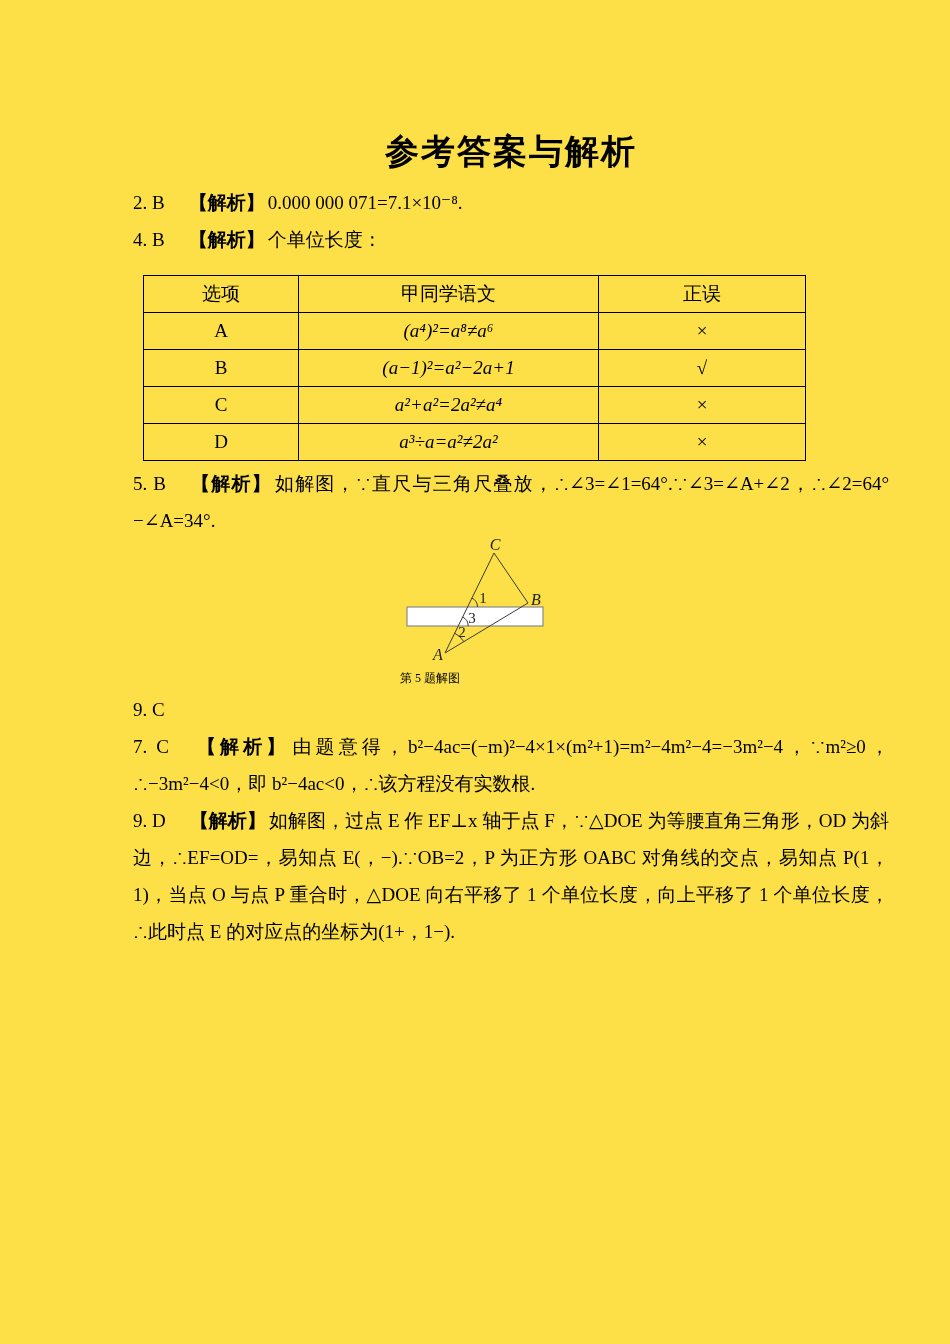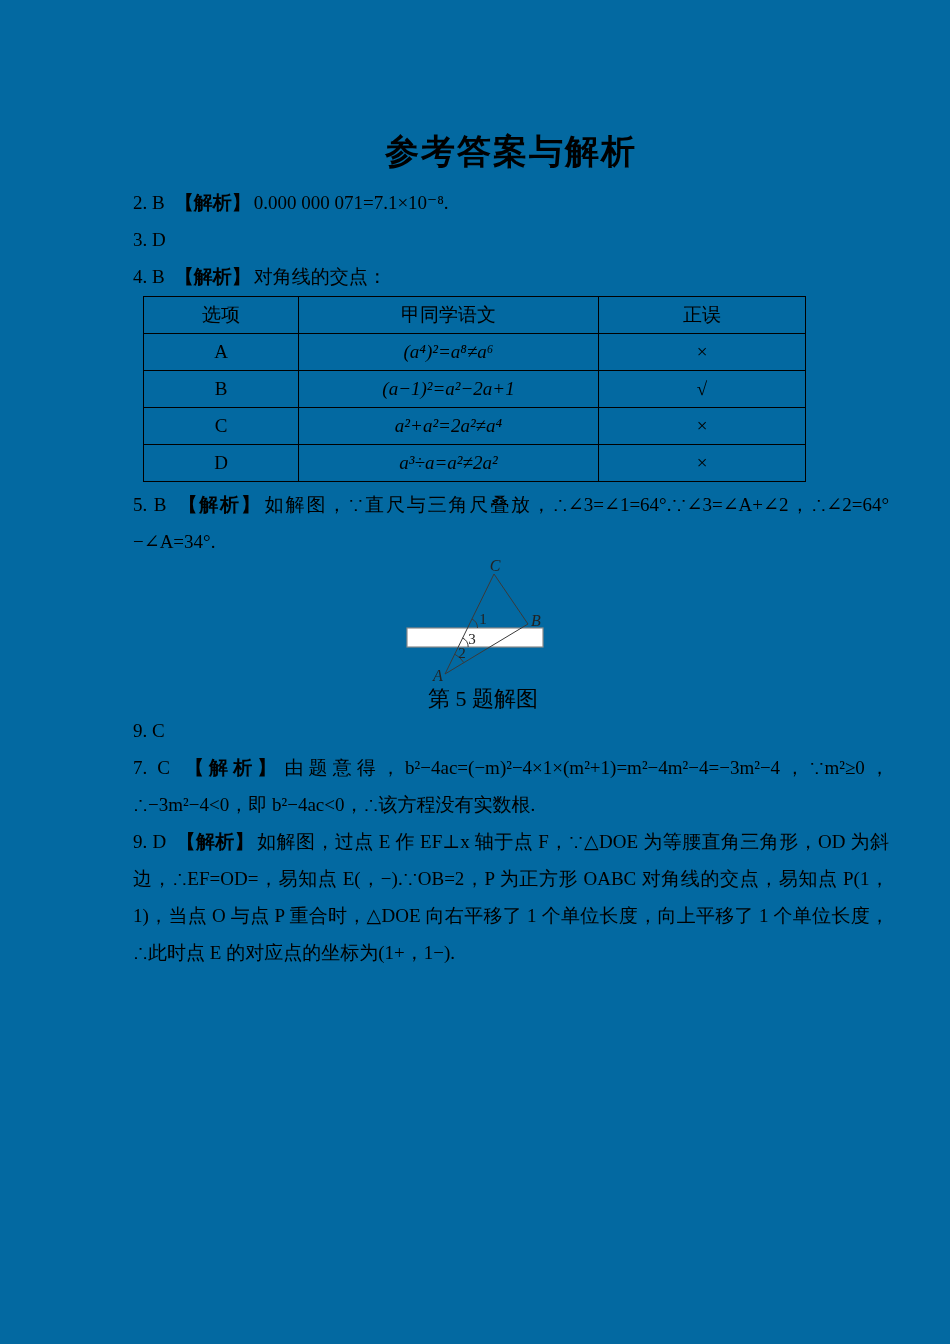--- a/index.html
+++ b/index.html
@@ -1,70 +1,69 @@
 <!DOCTYPE html>
 <html><head>
 <meta charset="utf-8">
 <style>
   html,body{margin:0;padding:0;background:#ffffff;}
   .page{
-    position:relative;width:950px;height:1344px;background:#0369a1;overflow:hidden;
+    position:relative;width:950px;height:1344px;background:#fde047;overflow:hidden;
     font-family:"Liberation Serif","DejaVu Serif",serif;
     font-size:19px;color:#000;box-sizing:border-box;
     padding:128px 61px 0 133px;
   }
   .doc-title{
     margin:0 0 10px 0;text-align:center;
     font-family:"Liberation Sans","DejaVu Sans",sans-serif;
     font-weight:700;font-size:34px;line-height:46px;letter-spacing:2px;
   }
   p.item{margin:0;line-height:37px;text-align:justify;overflow:hidden;}
   .lines-1{height:37px;}
   .lines-2{height:74px;}
   .lines-4{height:148px;}
   .lines-6{height:222px;}
   .tag{
     font-family:"Liberation Sans","DejaVu Sans",sans-serif;
-    font-weight:700;margin-left:10px;margin-right:3px;
+    font-weight:700;margin-left:24px;margin-right:3px;
   }
   table.analysis{
     border-collapse:collapse;table-layout:fixed;
-    width:662px;margin:1px 0 4px 10px;
+    width:662px;margin:17px 0 4px 10px;
   }
   table.analysis col.c1{width:155px;}
   table.analysis col.c2{width:300px;}
   table.analysis col.c3{width:207px;}
   table.analysis th,table.analysis td{
     border:1.5px solid #000;text-align:center;vertical-align:middle;
     font-weight:normal;padding:0;height:36px;line-height:36px;font-size:19px;
   }
   td.math{font-style:italic;}
   td.verdict{font-size:14px;}
   .figure5{width:166px;margin:0 0 0 267px;}
   .fig-svg{display:block;}
   .fig-svg line,.fig-svg path{stroke:#3a3a3a;stroke-width:1;fill:none;}
   .fig-svg rect{fill:#fff;stroke:#8a8a8a;stroke-width:1.2;}
   .fig-svg text{fill:#222;}
   .vlbl{font-family:"Liberation Serif","DejaVu Serif",serif;font-style:italic;font-size:16px;}
   .nlbl{font-family:"Liberation Serif","DejaVu Serif",serif;font-size:15px;}
-  .fig-caption{text-align:center;font-size:22px;line-height:26px;}
+  .fig-caption{text-align:left;font-size:12px;line-height:26px;}
 </style>
 </head>
 <body>
 
 <div class="page">
 
   <h1 class="doc-title">参考答案与解析</h1>
 
 
   <p class="item lines-1"><span>2. B</span><b class="tag">【解析】</b><span>0.000 000 071=7.1×10⁻⁸.</span></p>
 
-  <p class="item lines-1"><span>3. D</span></p>
 
-  <p class="item lines-1"><span>4. B</span><b class="tag">【解析】</b><span>对角线的交点：</span></p>
+  <p class="item lines-1"><span>4. B</span><b class="tag">【解析】</b><span>个单位长度：</span></p>
 
   <table class="analysis">
     <colgroup>
         <col class="c1">
         <col class="c2">
         <col class="c3">
       </colgroup>
     <tbody>
       <tr>
         <th>选项</th>

